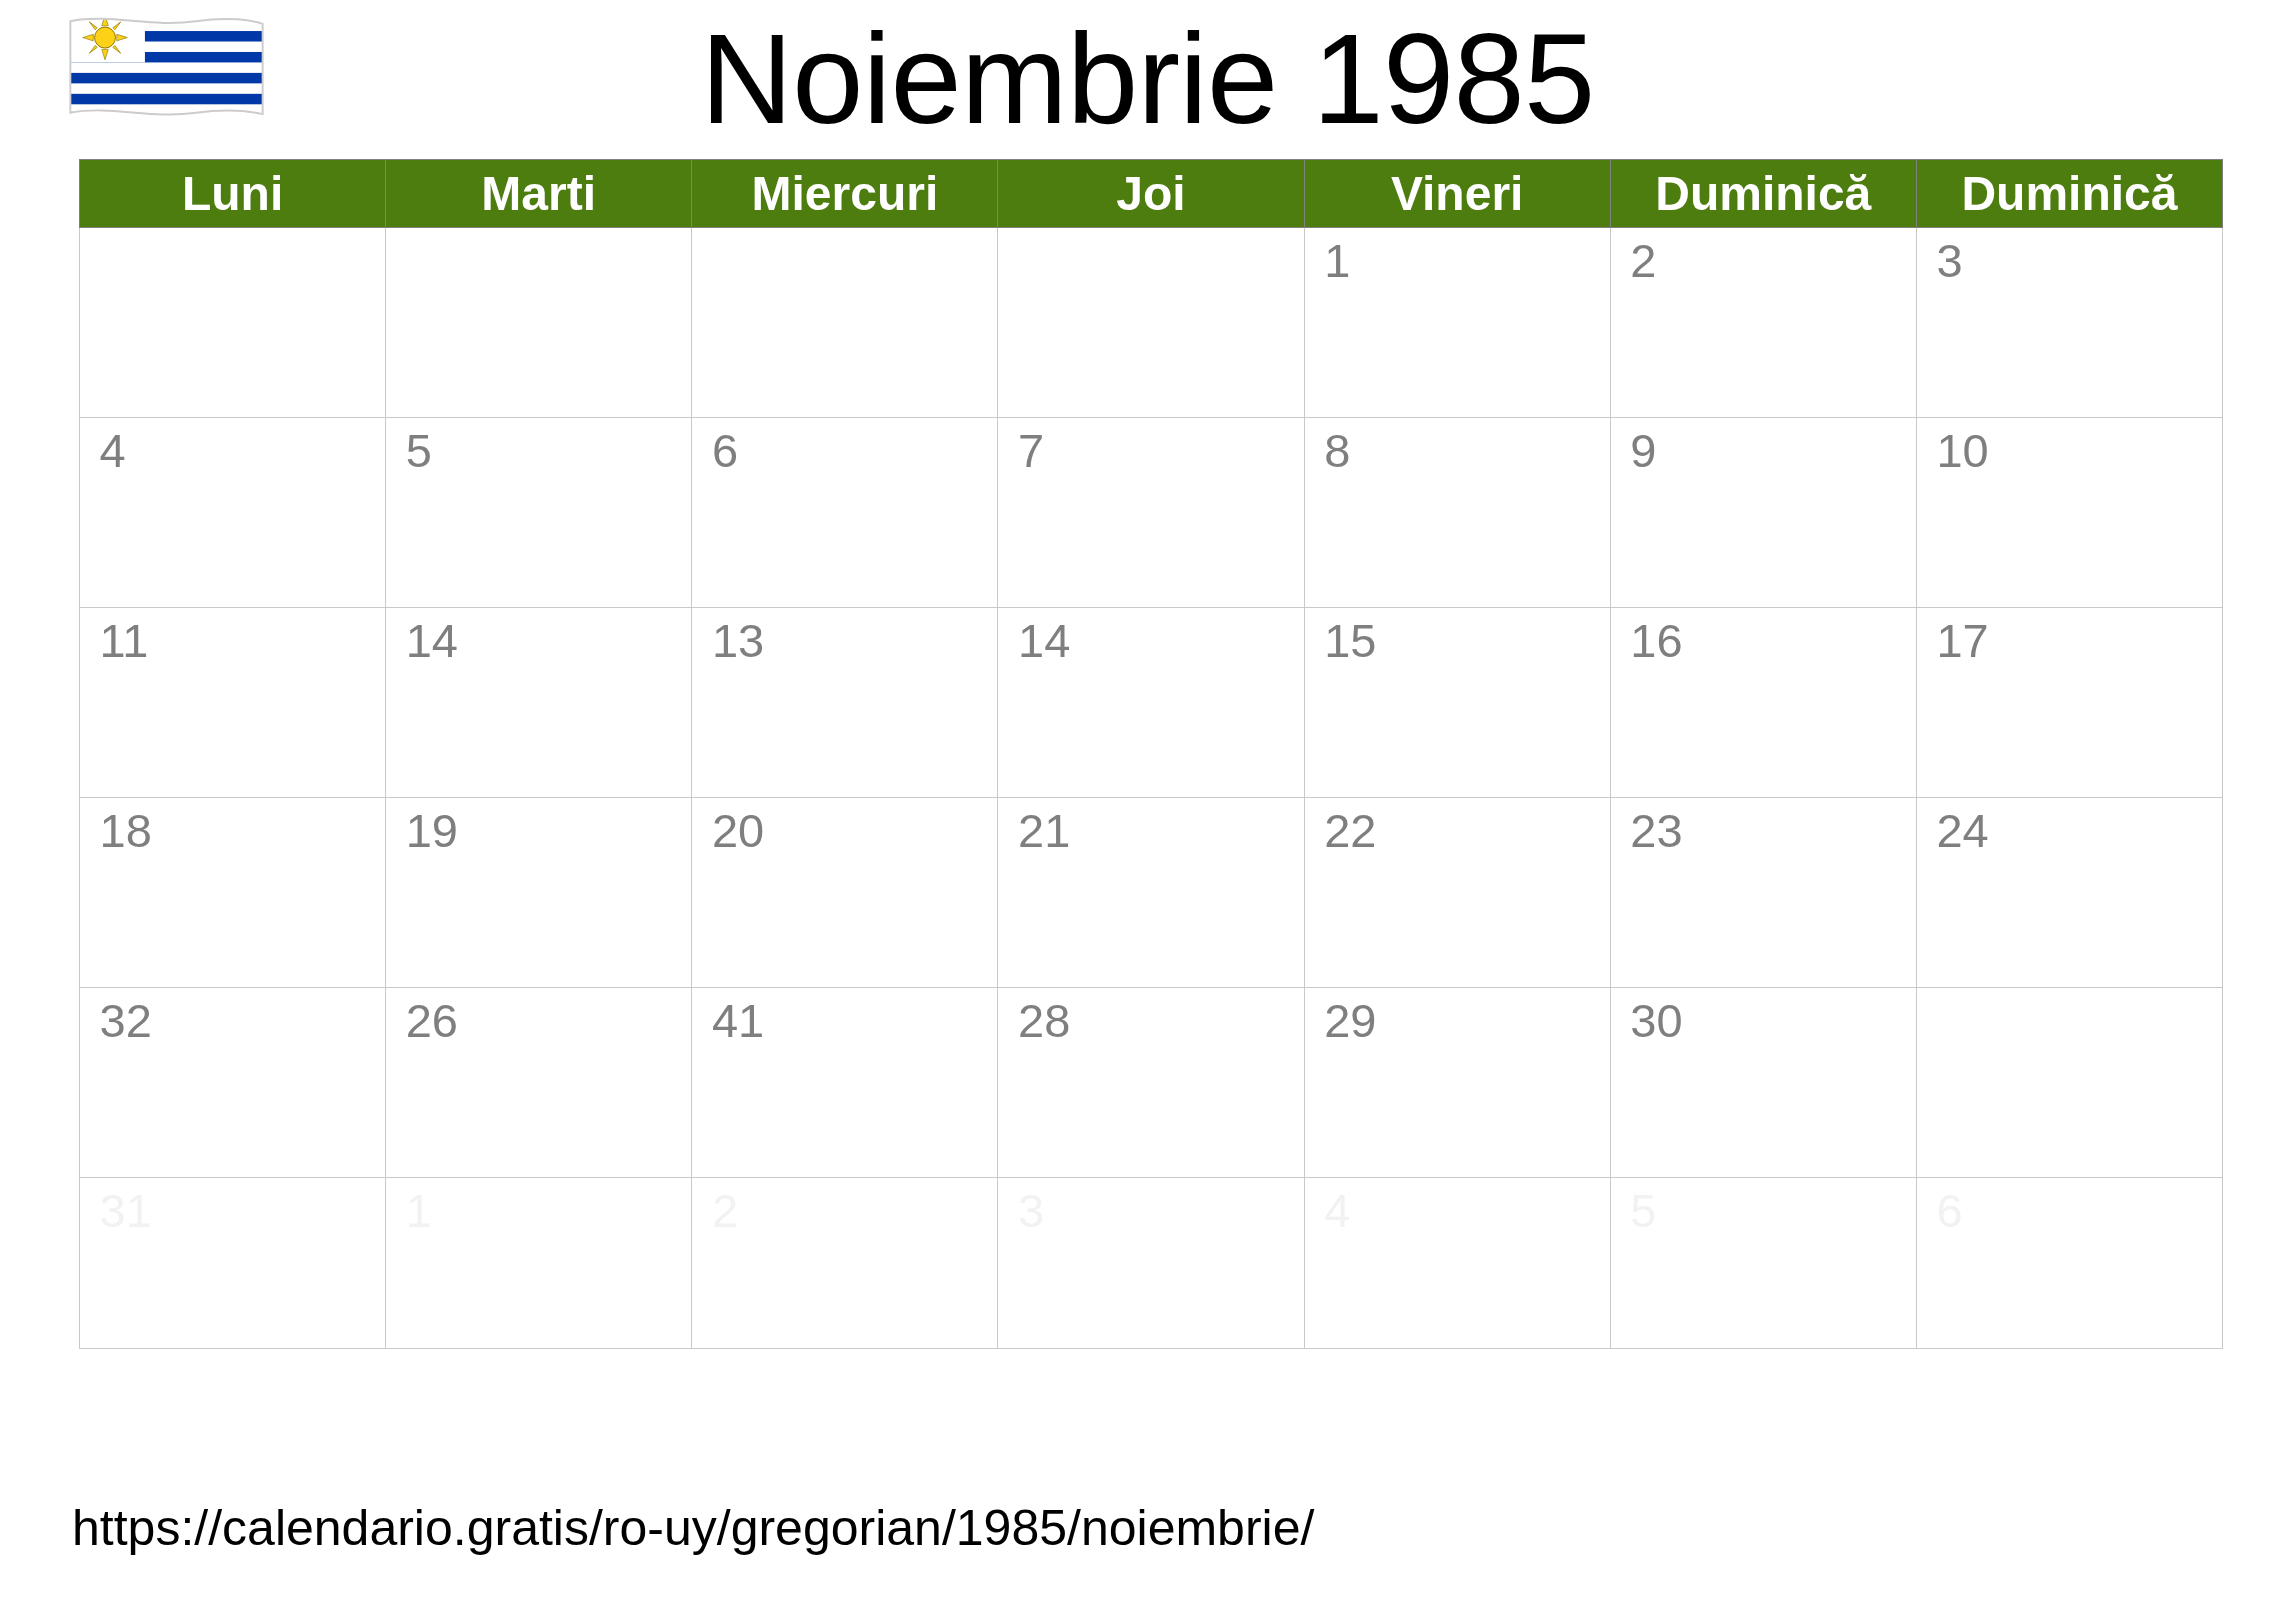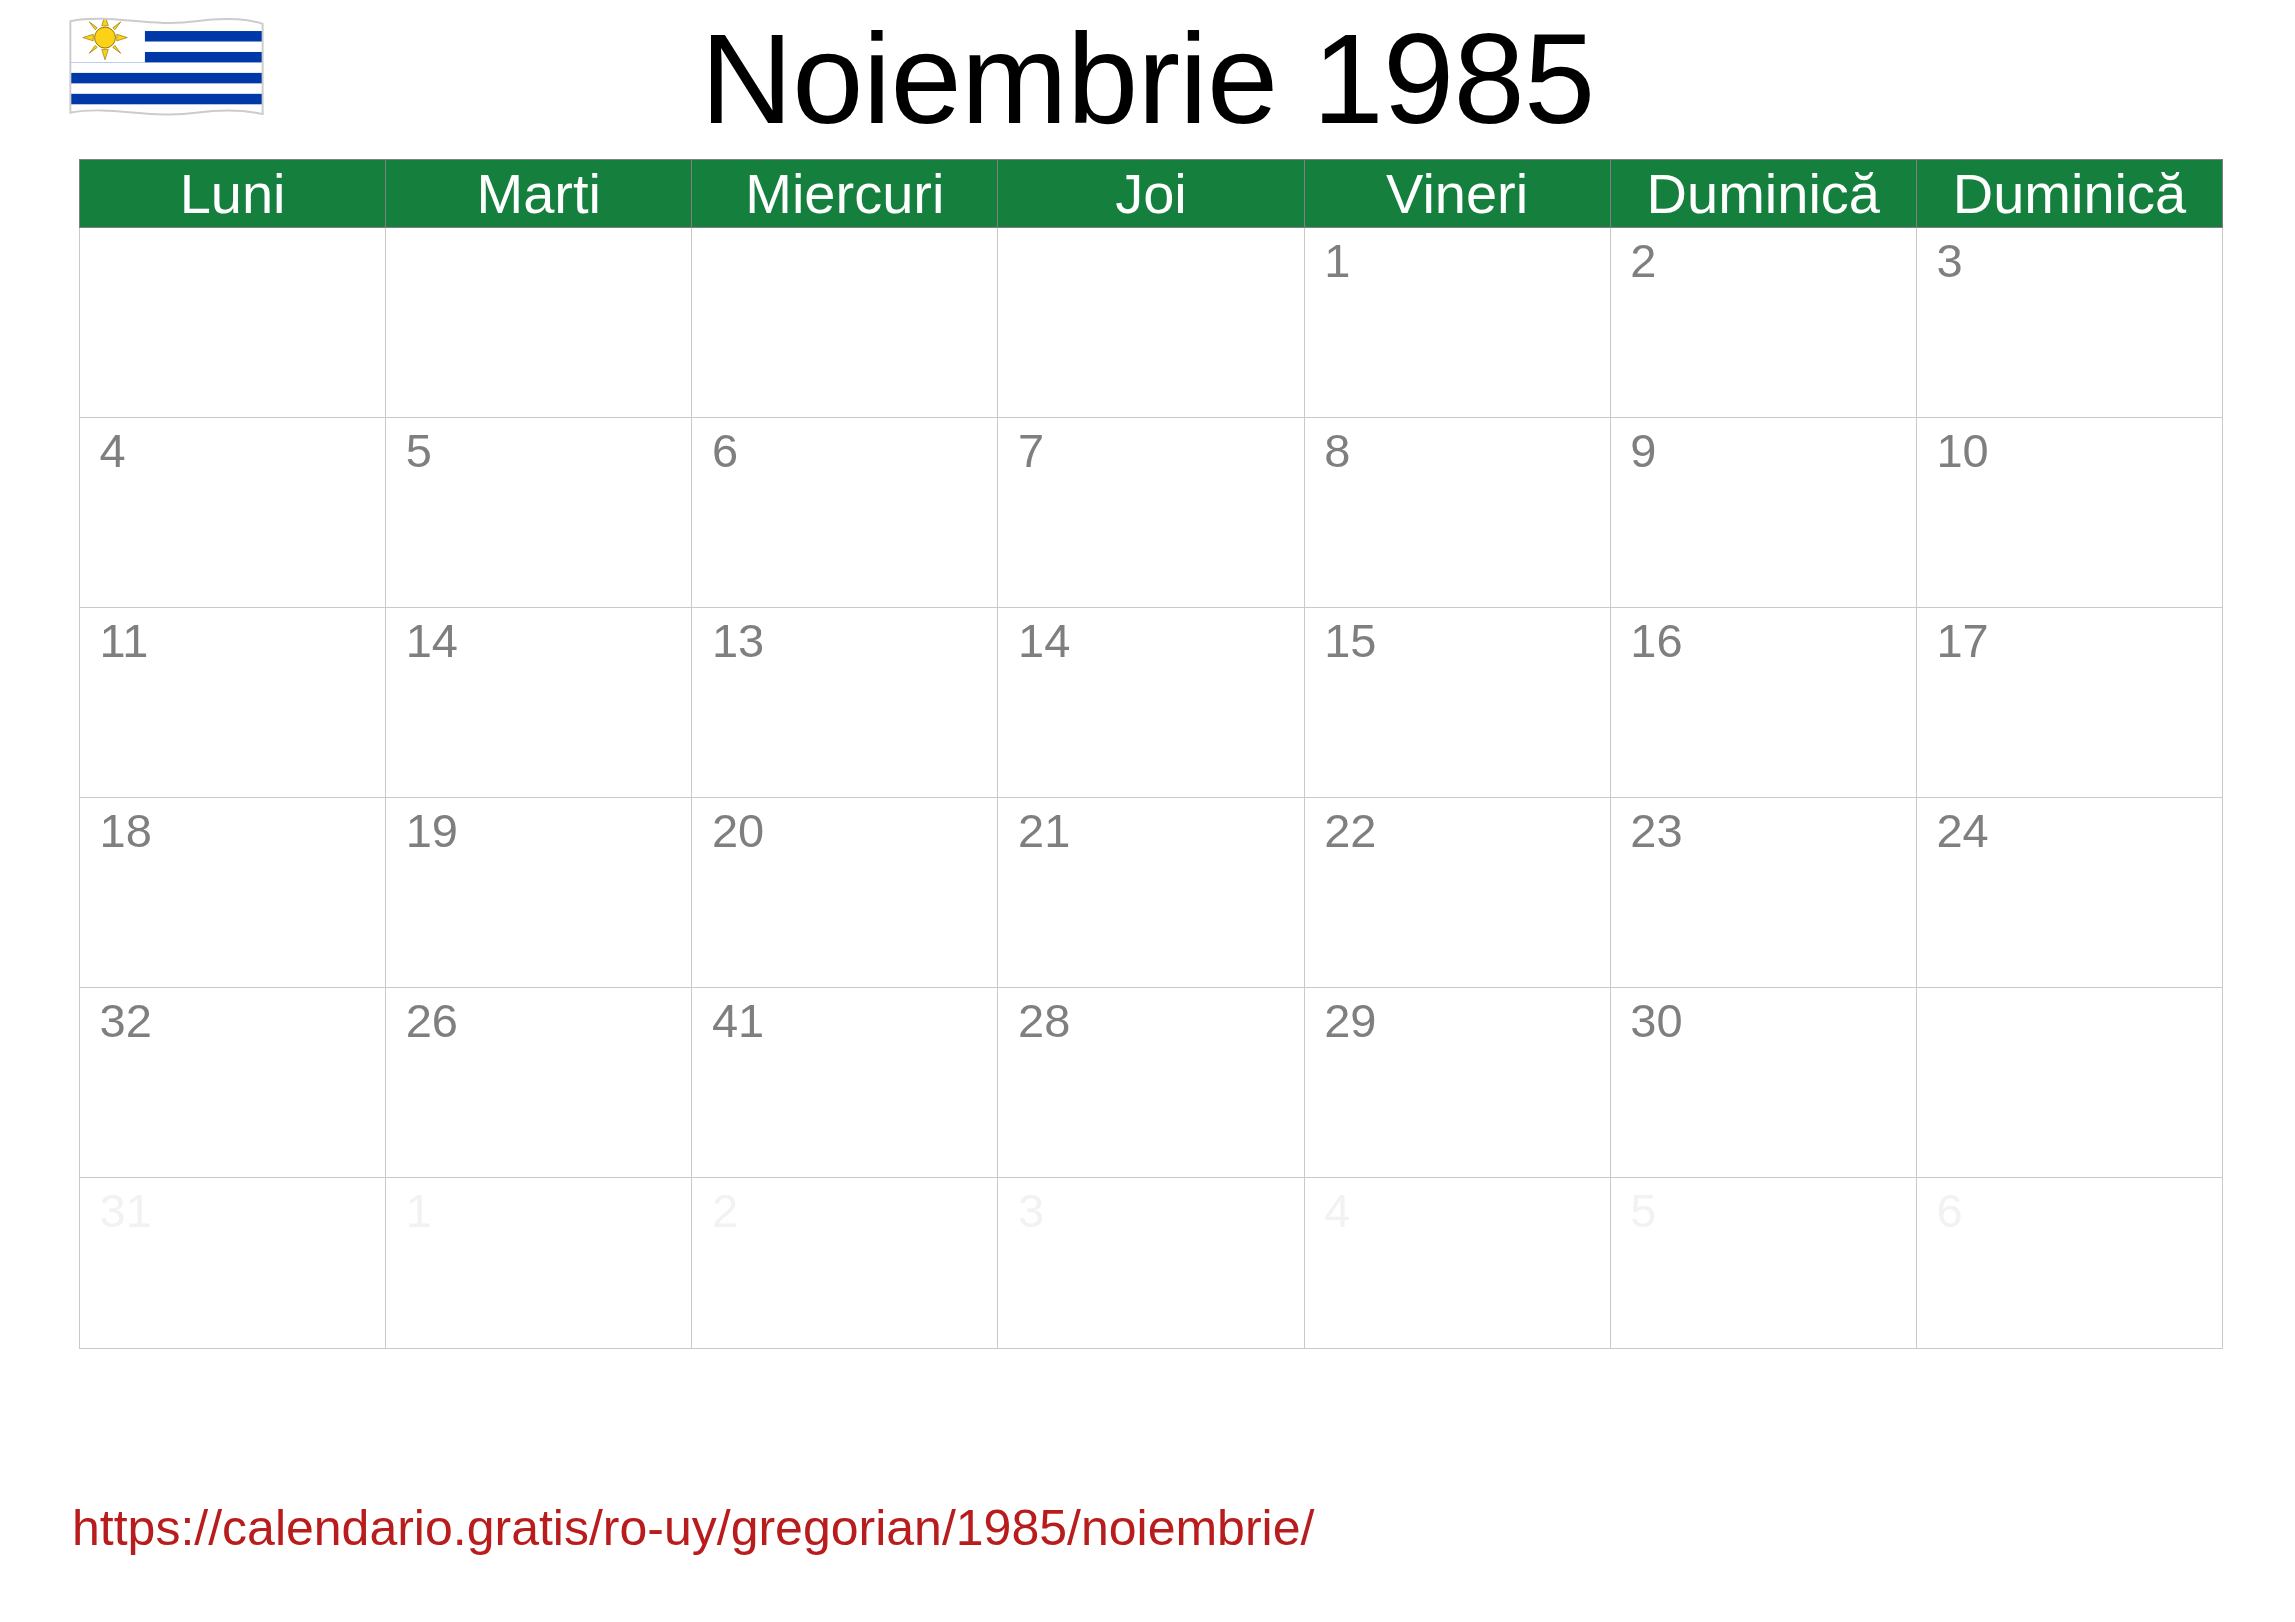--- a/index.html
+++ b/index.html
@@ -50,24 +50,24 @@
   
   .cal {
     position: absolute;
     left: 79px;
     top: 159px;
     width: 2144px;
     border-collapse: collapse;
     table-layout: fixed;
   }
   .cal th {
-    background: #15803d;
+    background: #4d7c0f;
     color: #ffffff;
-    font-weight: normal;
-    font-size: 56px;
+    font-weight: bold;
+    font-size: 48px;
     line-height: 1;
     height: 67px;
     text-align: center;
     vertical-align: middle;
     border: 0.7px solid #808080;
     padding: 0;
   }
   .cal td {
     border: 0.7px solid #c9c9c9;
     height: 190px;
@@ -86,21 +86,21 @@
     color: transparent;
   }
 
   
   .footer-url {
     position: absolute;
     left: 72px;
     top: 1503px;
     font-size: 50px;
     line-height: 1;
-    color: #b91c1c;
+    color: #000000;
     white-space: nowrap;
   }
   .footer-bar {
     position: absolute;
     left: 92px;
     top: 1584px;
     width: 164px;
     height: 19.6px;
     background: #ffffff;
   }

